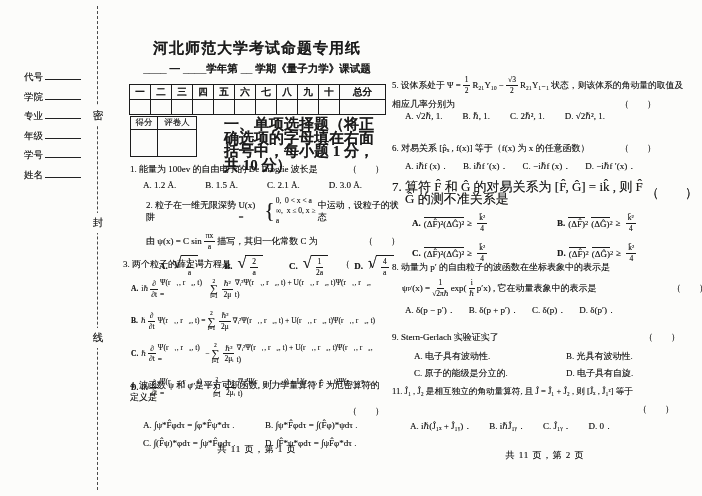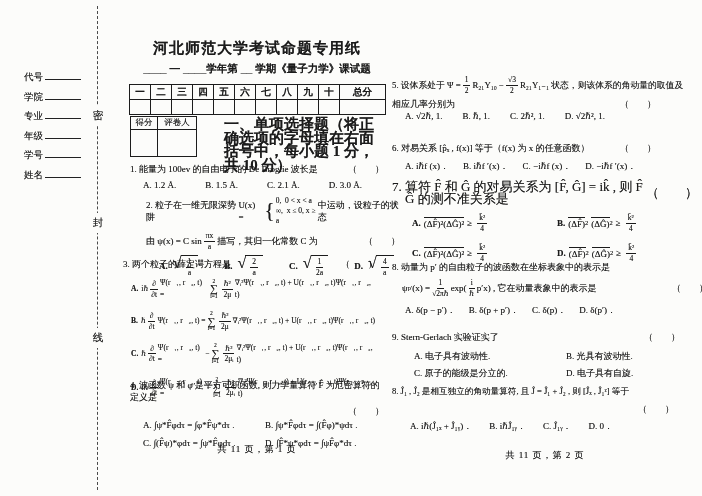--- a/index.html
+++ b/index.html
@@ -454,21 +454,21 @@
       <span style="width:152px;">A. 电子具有波动性.</span>
       <span>B. 光具有波动性.</span>
     </div>
     <div class="opt-row" style="margin-top:5px;margin-left:22px;">
       <span style="width:152px;">C. 原子的能级是分立的.</span>
       <span>D. 电子具有自旋.</span>
     </div>
   </div>
 
   <div class="abs q" style="left:392px;top:385px;width:306px;">
-    <div style="font-size:8.6px;">8.  Ĵ₁ , Ĵ₂ 是相互独立的角动量算符, 且 Ĵ = Ĵ₁ + Ĵ₂ , 则 [Ĵₓ , Ĵ₁ᶻ] 等于</div>
+    <div style="font-size:8.6px;">11.  Ĵ₁ , Ĵ₂ 是相互独立的角动量算符, 且 Ĵ = Ĵ₁ + Ĵ₂ , 则 [Ĵₓ , Ĵ₁ᶻ] 等于</div>
     <div style="text-align:right;margin-top:6px;margin-right:24px;">（　　）</div>
     <div class="opt-row" style="gap:17px;margin-top:5px;margin-left:18px;">
       <span>A. iℏ(Ĵ₁ₓ + Ĵ₁ᵧ)．</span>
       <span>B. iℏĴ₁ᵧ．</span>
       <span>C. Ĵ₁ᵧ．</span>
       <span>D. 0．</span>
     </div>
   </div>
 
   <div class="abs footer ctr" style="left:392px;top:449px;width:306px;">共 11 页，第 2 页</div>

